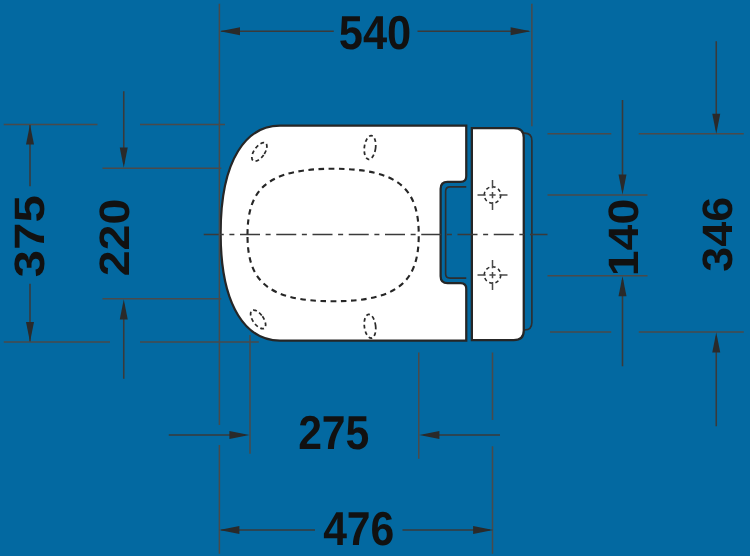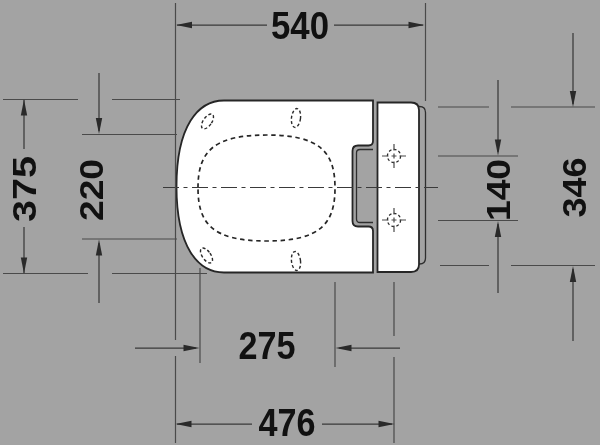--- a/index.html
+++ b/index.html
@@ -1,16 +1,16 @@
 <!DOCTYPE html>
 <html><head>
 <meta charset="utf-8">
 <style>
   html,body{margin:0;padding:0;background:#ffffff;}
-  .stage{position:relative;width:600px;height:445px;background:#a3a3a3;overflow:hidden;}
+  .stage{position:relative;width:600px;height:445px;background:#0369a1;overflow:hidden;}
   svg{display:block;}
   .dim-line{stroke:#3a3a3a;stroke-width:1.25;fill:none;}
   .ext-line{stroke:#4a4a4a;stroke-width:1.2;fill:none;}
   .body-line{stroke:#262626;stroke-width:1.8;fill:none;}
   .body-fill{fill:#ffffff;}
   .thin-line{stroke:#2e2e2e;stroke-width:1.3;fill:none;}
   .dash-bowl{stroke:#262626;stroke-width:1.7;fill:none;stroke-dasharray:4.5 3.6;}
   .dash-pad{stroke:#2a2a2a;stroke-width:1.4;fill:none;stroke-dasharray:3 2.3;}
   .dash-hole{stroke:#2a2a2a;stroke-width:1.25;fill:none;stroke-dasharray:2.8 2.3;}
   .center-line{stroke:#3a3a3a;stroke-width:1.2;fill:none;stroke-dasharray:16 4.5 4 4.5;}

